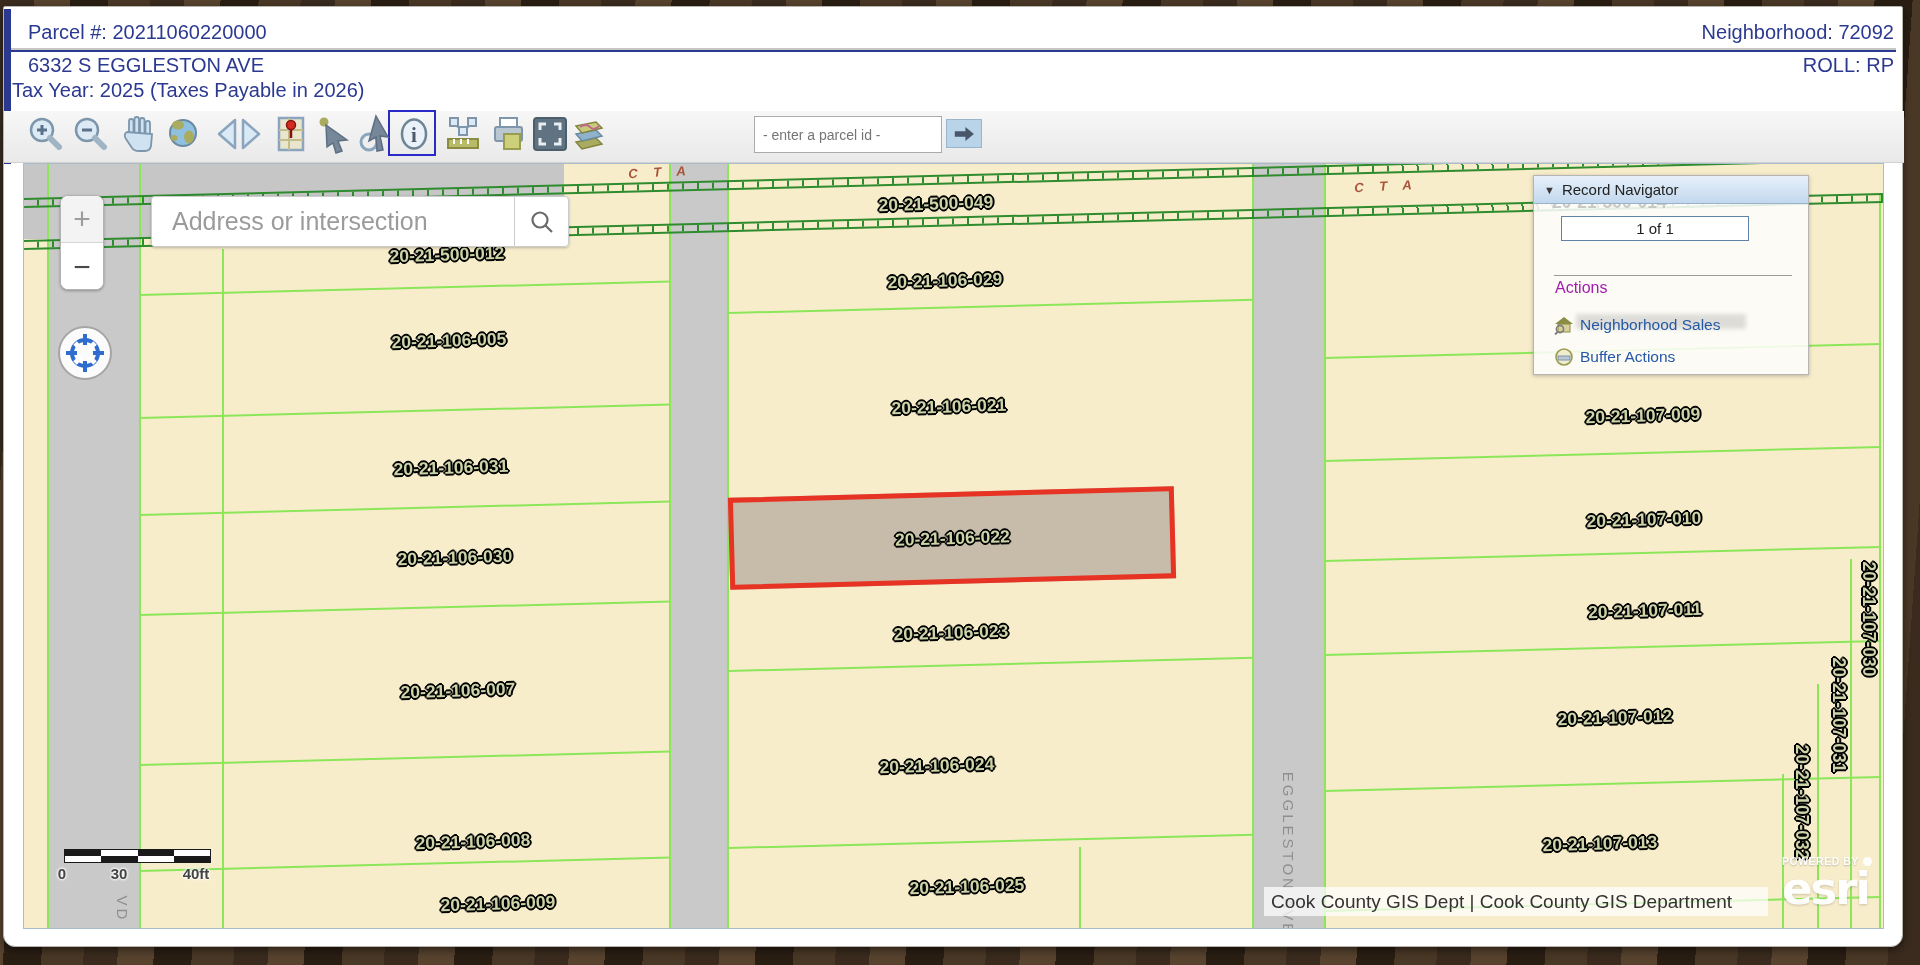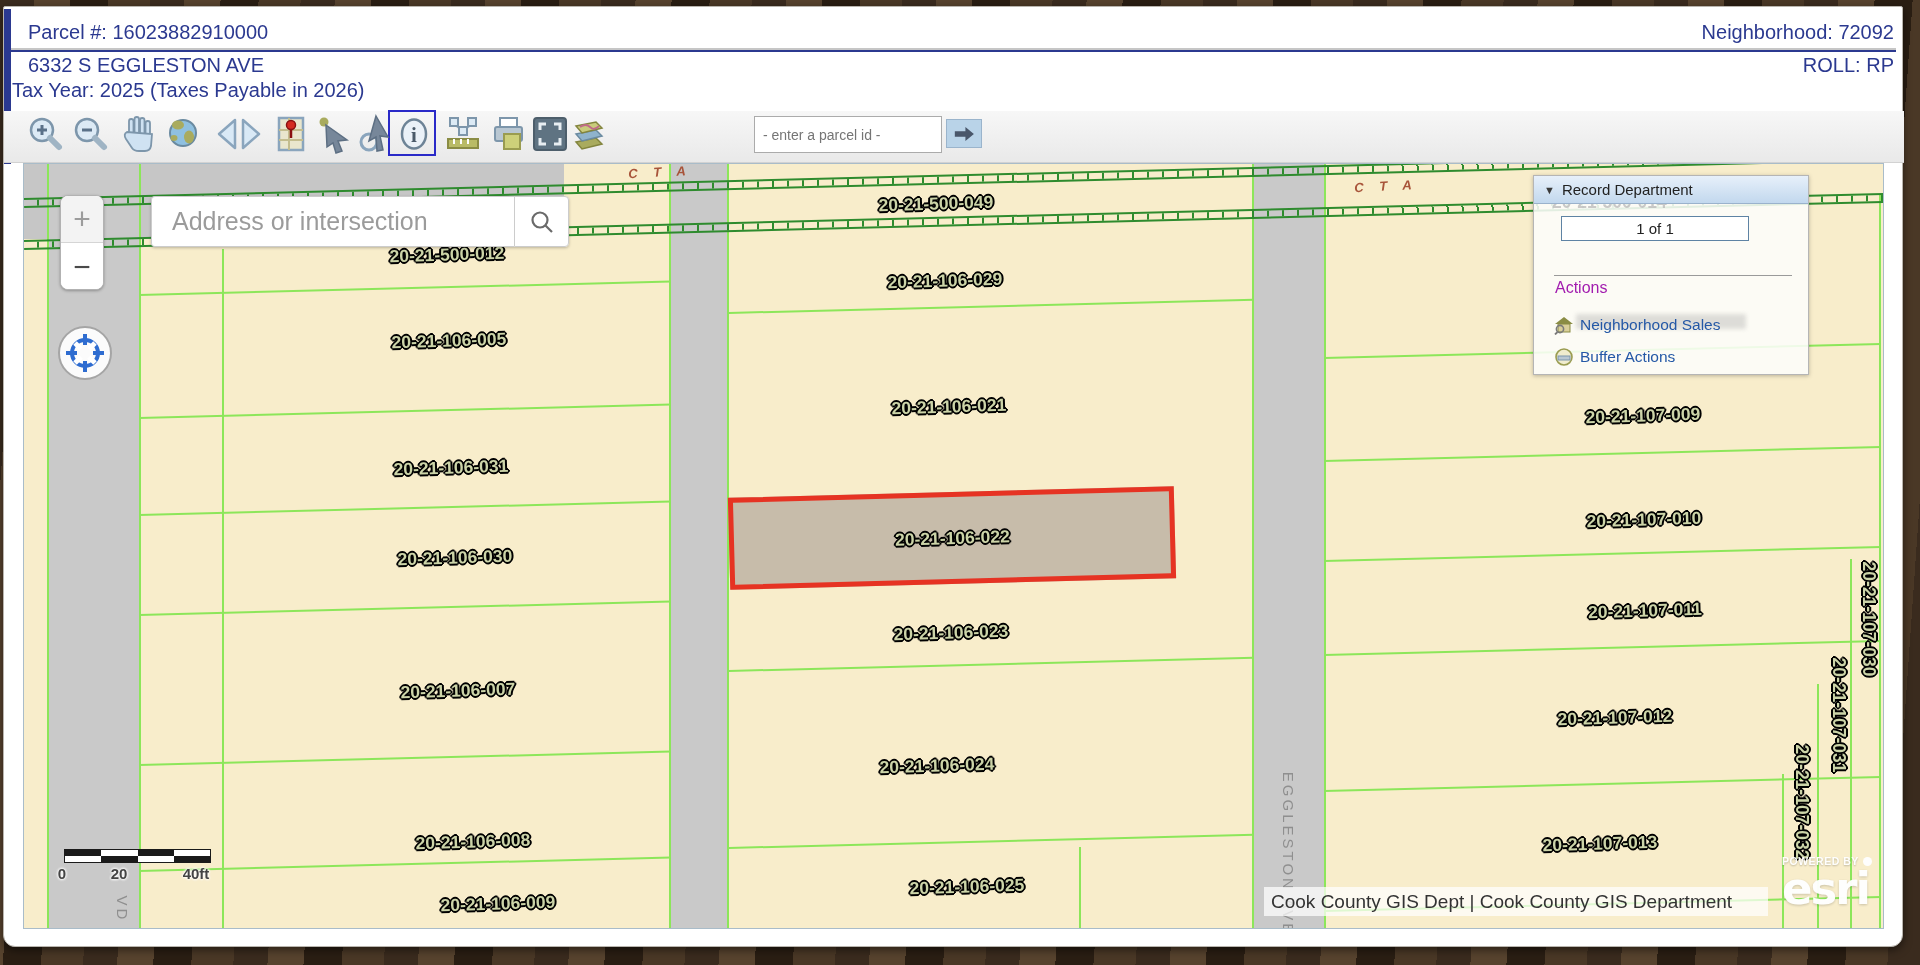--- a/index.html
+++ b/index.html
@@ -102,21 +102,21 @@
   .esri .brand { font-size:45px; font-weight:bold; letter-spacing:-2px; line-height:42px; margin-top:1px;
     font-family:"DejaVu Sans", sans-serif; text-shadow:0 1px 3px rgba(0,0,0,.2); }
 </style>
 </head>
 <body>
 
 <div class="page">
  <div class="app">
   <div class="navy-strip"></div>
 
-  <div class="hdr-text" style="left:24px; top:14px;">Parcel #: 16023882910000</div>
+  <div class="hdr-text" style="left:24px; top:14px;">Parcel #: 20211060220000</div>
   <div class="hdr-text" style="right:8px; top:14px;">Neighborhood: 72092</div>
   <div class="hdr-divider"></div>
   <div class="hdr-text" style="left:24px; top:47px;">6332 S EGGLESTON AVE</div>
   <div class="hdr-text" style="right:8px; top:47px;">ROLL: RP</div>
   <div class="hdr-text" style="left:8px; top:72px;">Tax Year:  2025 (Taxes Payable in 2026)</div>
 
   <div class="toolbar">
     <div class="tool-sel-box"></div>
     <div class="tool" style="left:19px">
       <svg viewBox="0 0 44 44">
@@ -311,21 +311,21 @@
               <line x1="16.5" y1="16.5" x2="23" y2="23" stroke="#6a6a6a" stroke-width="2.2"></line>
             </svg>
       </div>
     </div>
 
     <div class="recnav">
       <div class="rn-ghost1">20-21-500-014</div>
       <div class="rn-ghost2"></div>
       <div class="rn-head">
         <span class="rn-tri">▼</span>
-        <span class="rn-title">Record Department</span>
+        <span class="rn-title">Record Navigator</span>
       </div>
       <div class="rn-count">1 of 1</div>
       <div class="rn-div"></div>
       <div class="rn-actions">Actions</div>
       <div class="rn-row" style="top:138px;">
         <svg width="20" height="20" viewBox="0 0 20 20">
               <polygon points="10,2 19,9 1,9" fill="#8a8c44"></polygon>
               <rect x="4" y="9" width="12" height="8" fill="#d9cf9a" stroke="#8a8c44"></rect>
               <circle cx="6" cy="14" r="3.6" fill="none" stroke="#7a7a7a" stroke-width="1.6"></circle>
               <line x1="3.5" y1="17" x2="1" y2="19.5" stroke="#7a7a7a" stroke-width="1.8"></line>
@@ -349,21 +349,21 @@
             <div class="c" style="background:#fff"></div>
           </div>
       <div class="row">
             <div class="c" style="background:#fff"></div>
             <div class="c" style="background:#1a1a1a"></div>
             <div class="c" style="background:#fff"></div>
             <div class="c" style="background:#1a1a1a"></div>
           </div>
     </div>
     <span class="sb-label" style="left:38px;">0</span>
-    <span class="sb-label" style="left:95px;">20</span>
+    <span class="sb-label" style="left:95px;">30</span>
     <span class="sb-label" style="left:172px;">40ft</span>
 
     <div class="attrib">Cook County GIS Dept | Cook County GIS Department</div>
     <div class="esri">
       <div class="pb">
             <span>POWERED BY</span>
             <i></i>
           </div>
       <div class="brand">esri</div>
     </div>

